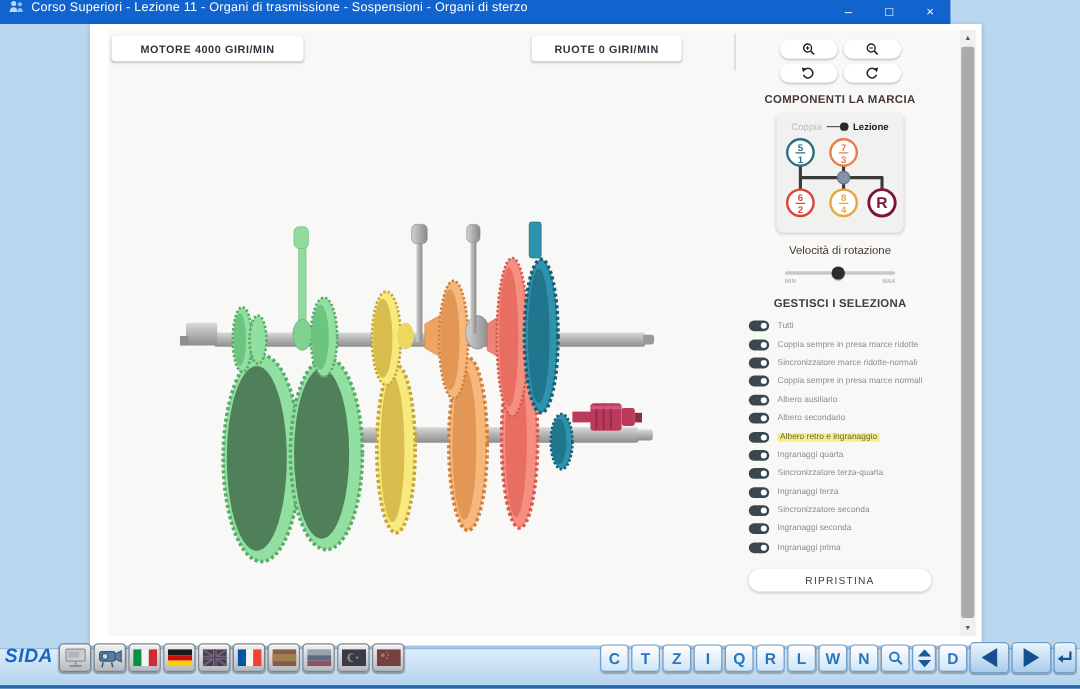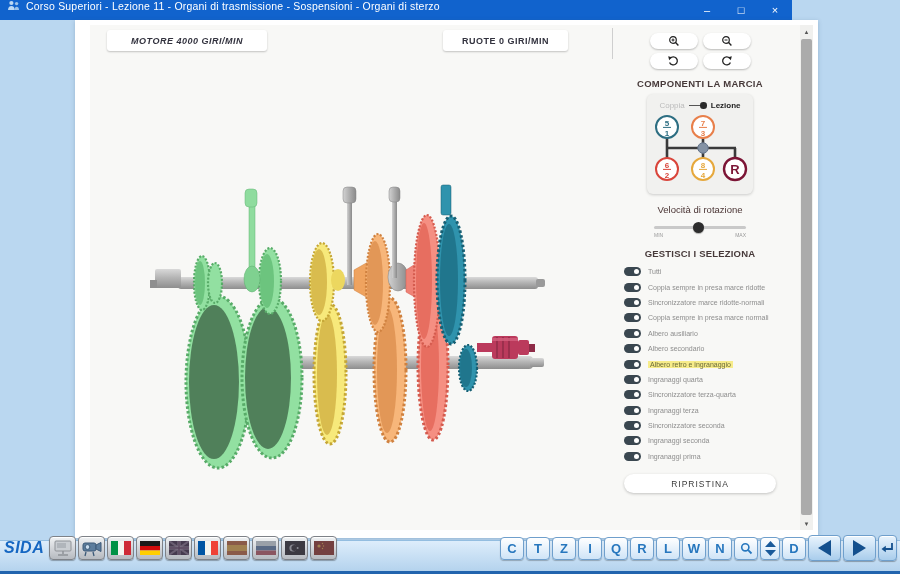--- a/index.html
+++ b/index.html
@@ -19,21 +19,21 @@
   .viewport { position:absolute; left:15px; top:5px; width:710px; height:505px; background:#f8f8f6; }
 
   
   .scrollbar { position:absolute; right:5px; top:5px; width:13px; height:505px; background:#f0f0ee; }
   .sb-arrow { position:absolute; left:0; width:13px; height:13px; font-size:6px; color:#555; display:flex; align-items:center; justify-content:center; background:#f0f0ee; }
   .sb-up { top:0; } .sb-down { bottom:0; }
   .sb-thumb { position:absolute; left:1px; top:14px; width:11px; height:476px; background:#ababab; border-radius:2px; }
 
   
   .status-btn { position:absolute; top:5px; height:21px; background:#fff; border:none; border-radius:3px; box-shadow:0 1px 2px rgba(0,0,0,.22); font-family:"Liberation Sans",sans-serif; font-weight:bold; font-size:9px; color:#32323e; letter-spacing:.5px; }
-  .btn-motore { left:17px; width:160px;font-style:italic; }
+  .btn-motore { left:3px; width:160px; }
   .btn-ruote { left:353px; width:125px; }
   .top-divider { position:absolute; left:522px; top:3px; height:31px; border-left:1px solid #cfcfcf; }
 
   
   .right-panel { position:absolute; left:530px; top:8px; width:160px; display:flex; flex-direction:column; align-items:center; }
   .zoom-grid { display:grid; grid-template-columns:48px 48px; gap:4px 5px; }
   .pill-btn { width:48px; height:16px; background:#fff; border:none; border-radius:8px; box-shadow:0 1px 2px rgba(0,0,0,.25); display:flex; align-items:center; justify-content:center; padding:0; }
   .panel-title { margin-top:9px; font-size:9.5px; font-weight:bold; color:#473a3a; letter-spacing:.3px; }
 
   .gear-card { margin-top:5px; width:106px; height:100px; background:#f1f1ef; border-radius:6px; box-shadow:0 1px 3px rgba(0,0,0,.18); padding-top:5px; }

